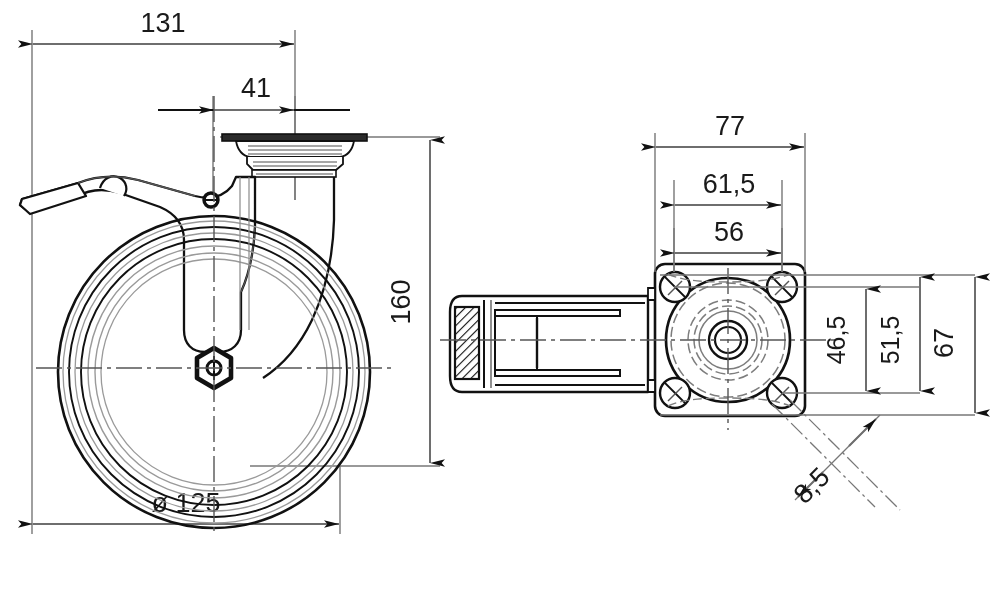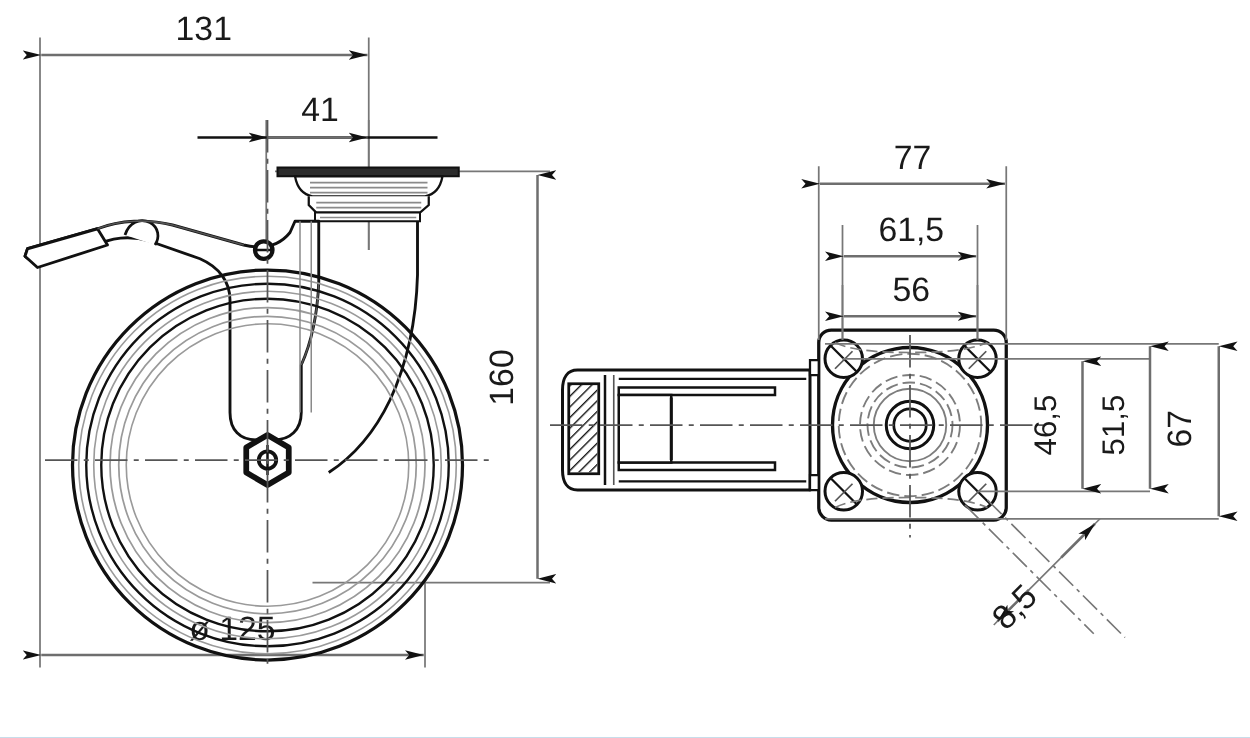--- a/index.html
+++ b/index.html
@@ -1,19 +1,19 @@
 <!DOCTYPE html>
 <html><head>
 <meta charset="utf-8">
 <title>Caster Technical Drawing</title>
 <style>
   html,body{margin:0;padding:0;background:#ffffff;}
   body{width:1000px;height:590px;overflow:hidden;
        font-family:"Liberation Sans", sans-serif;}
-  #stage{position:relative;width:1000px;height:590px;background:#0369a1;}
+  #stage{position:relative;width:1000px;height:590px;background:#fde047;}
   svg#dwg{position:absolute;left:0;top:0;width:1000px;height:590px;display:block;}
   .dimtext{font-family:"Liberation Sans", sans-serif;font-size:27px;fill:#1a1a1a;
            letter-spacing:0px;}
   .dimtext.small{font-size:25px;}
 </style>
 </head>
 <body>
 
 <div id="stage">
 <svg id="dwg" viewBox="0 0 1000 590">

